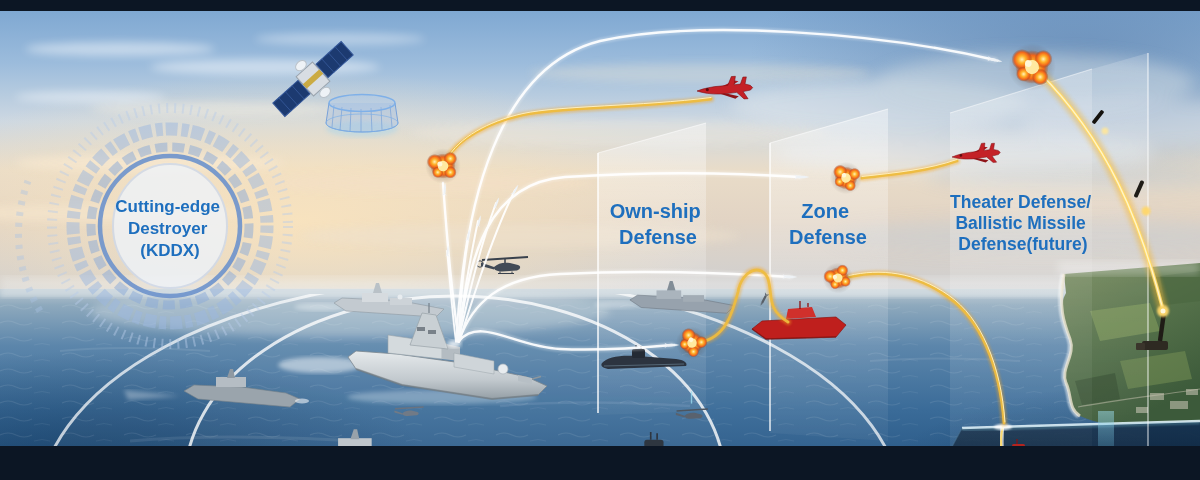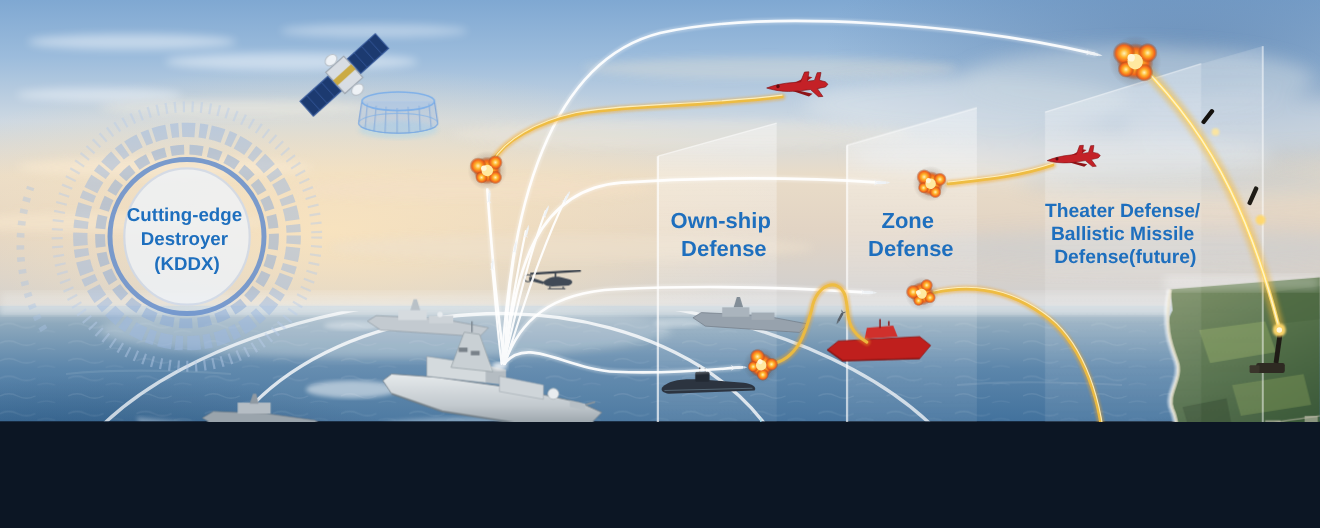--- a/index.html
+++ b/index.html
@@ -1,17 +1,17 @@
 <!DOCTYPE html>
 <html><head>
 <meta charset="utf-8">
 <style>
   html,body{margin:0;padding:0;background:#0c1624;}
-  .stage{position:relative;width:1200px;height:383px;overflow:hidden;
-         font-family:"Liberation Sans", sans-serif;}
+  .stage{position:relative;width:1200px;height:435px;overflow:hidden;
+         font-family:"Liberation Sans", sans-serif;margin-top:11px;}
   svg{position:absolute;inset:0;display:block;}
   text{font-family:"Liberation Sans", sans-serif;font-weight:bold;}
 </style>
 </head>
 <body>
 
 <div class="stage">
 <svg width="1200" height="480" viewBox="0 0 1200 480">
   <defs>
     <linearGradient id="skyG" x1="0" y1="0" x2="0" y2="1">

